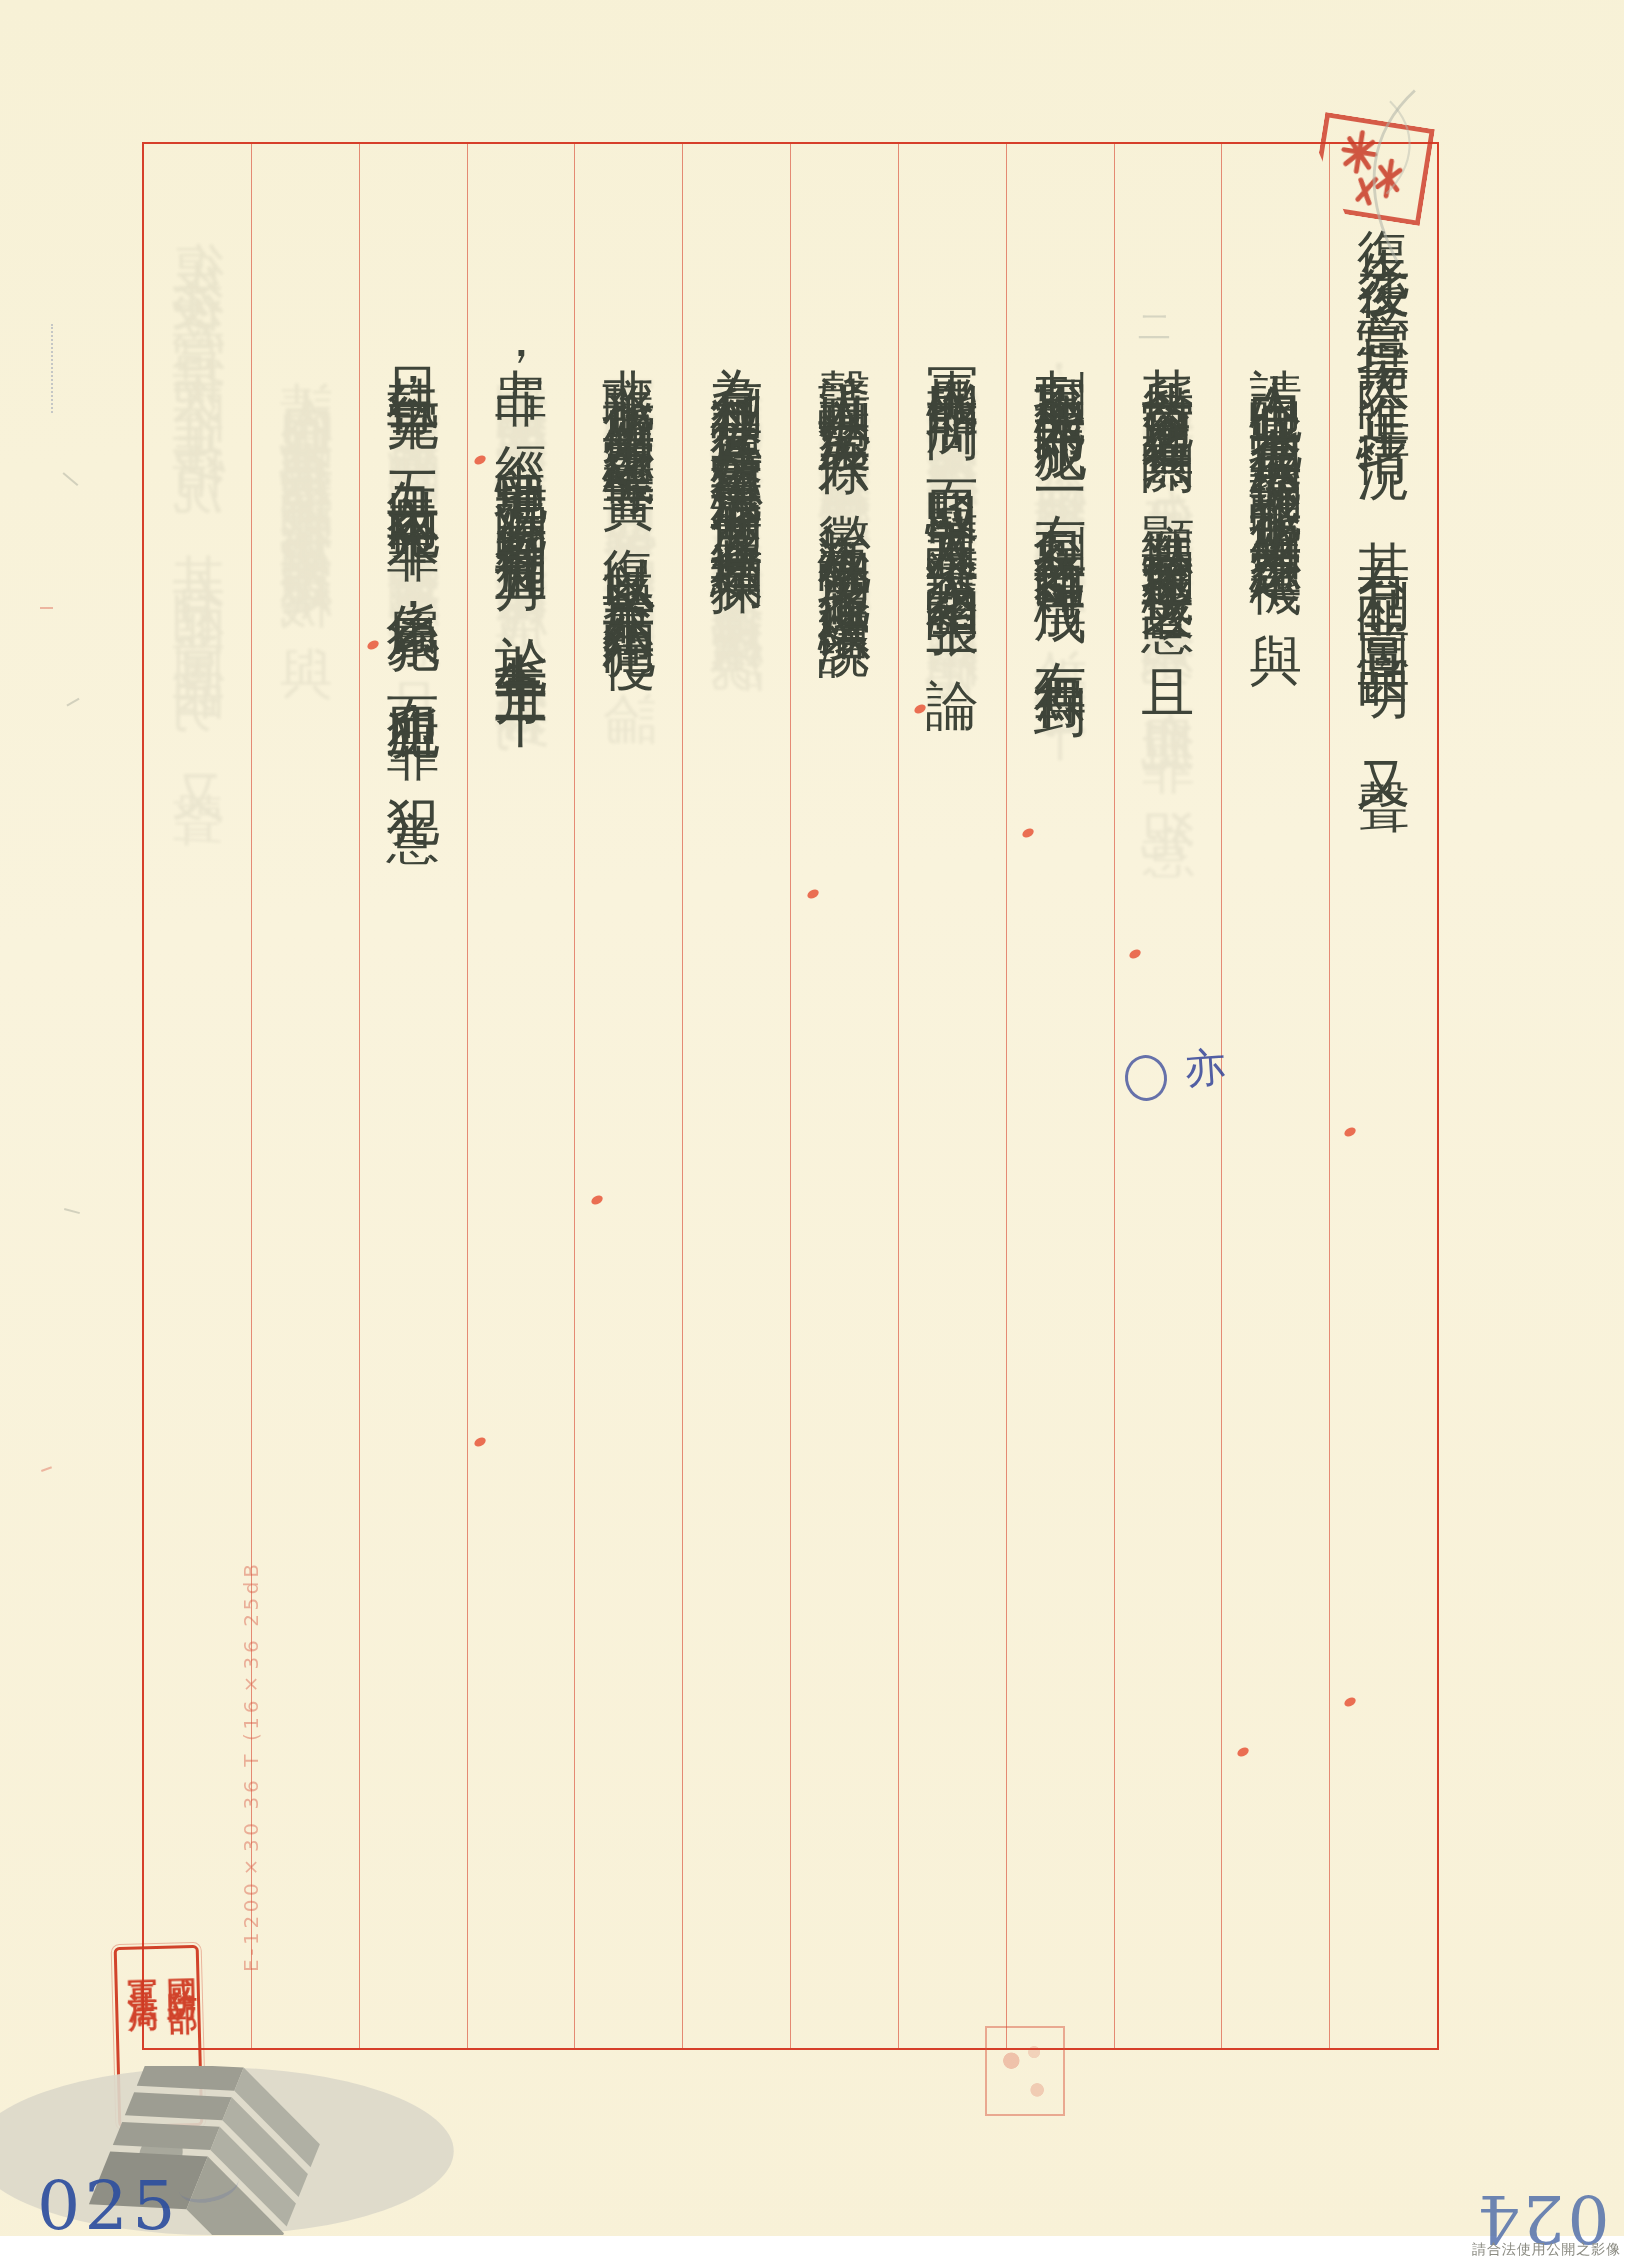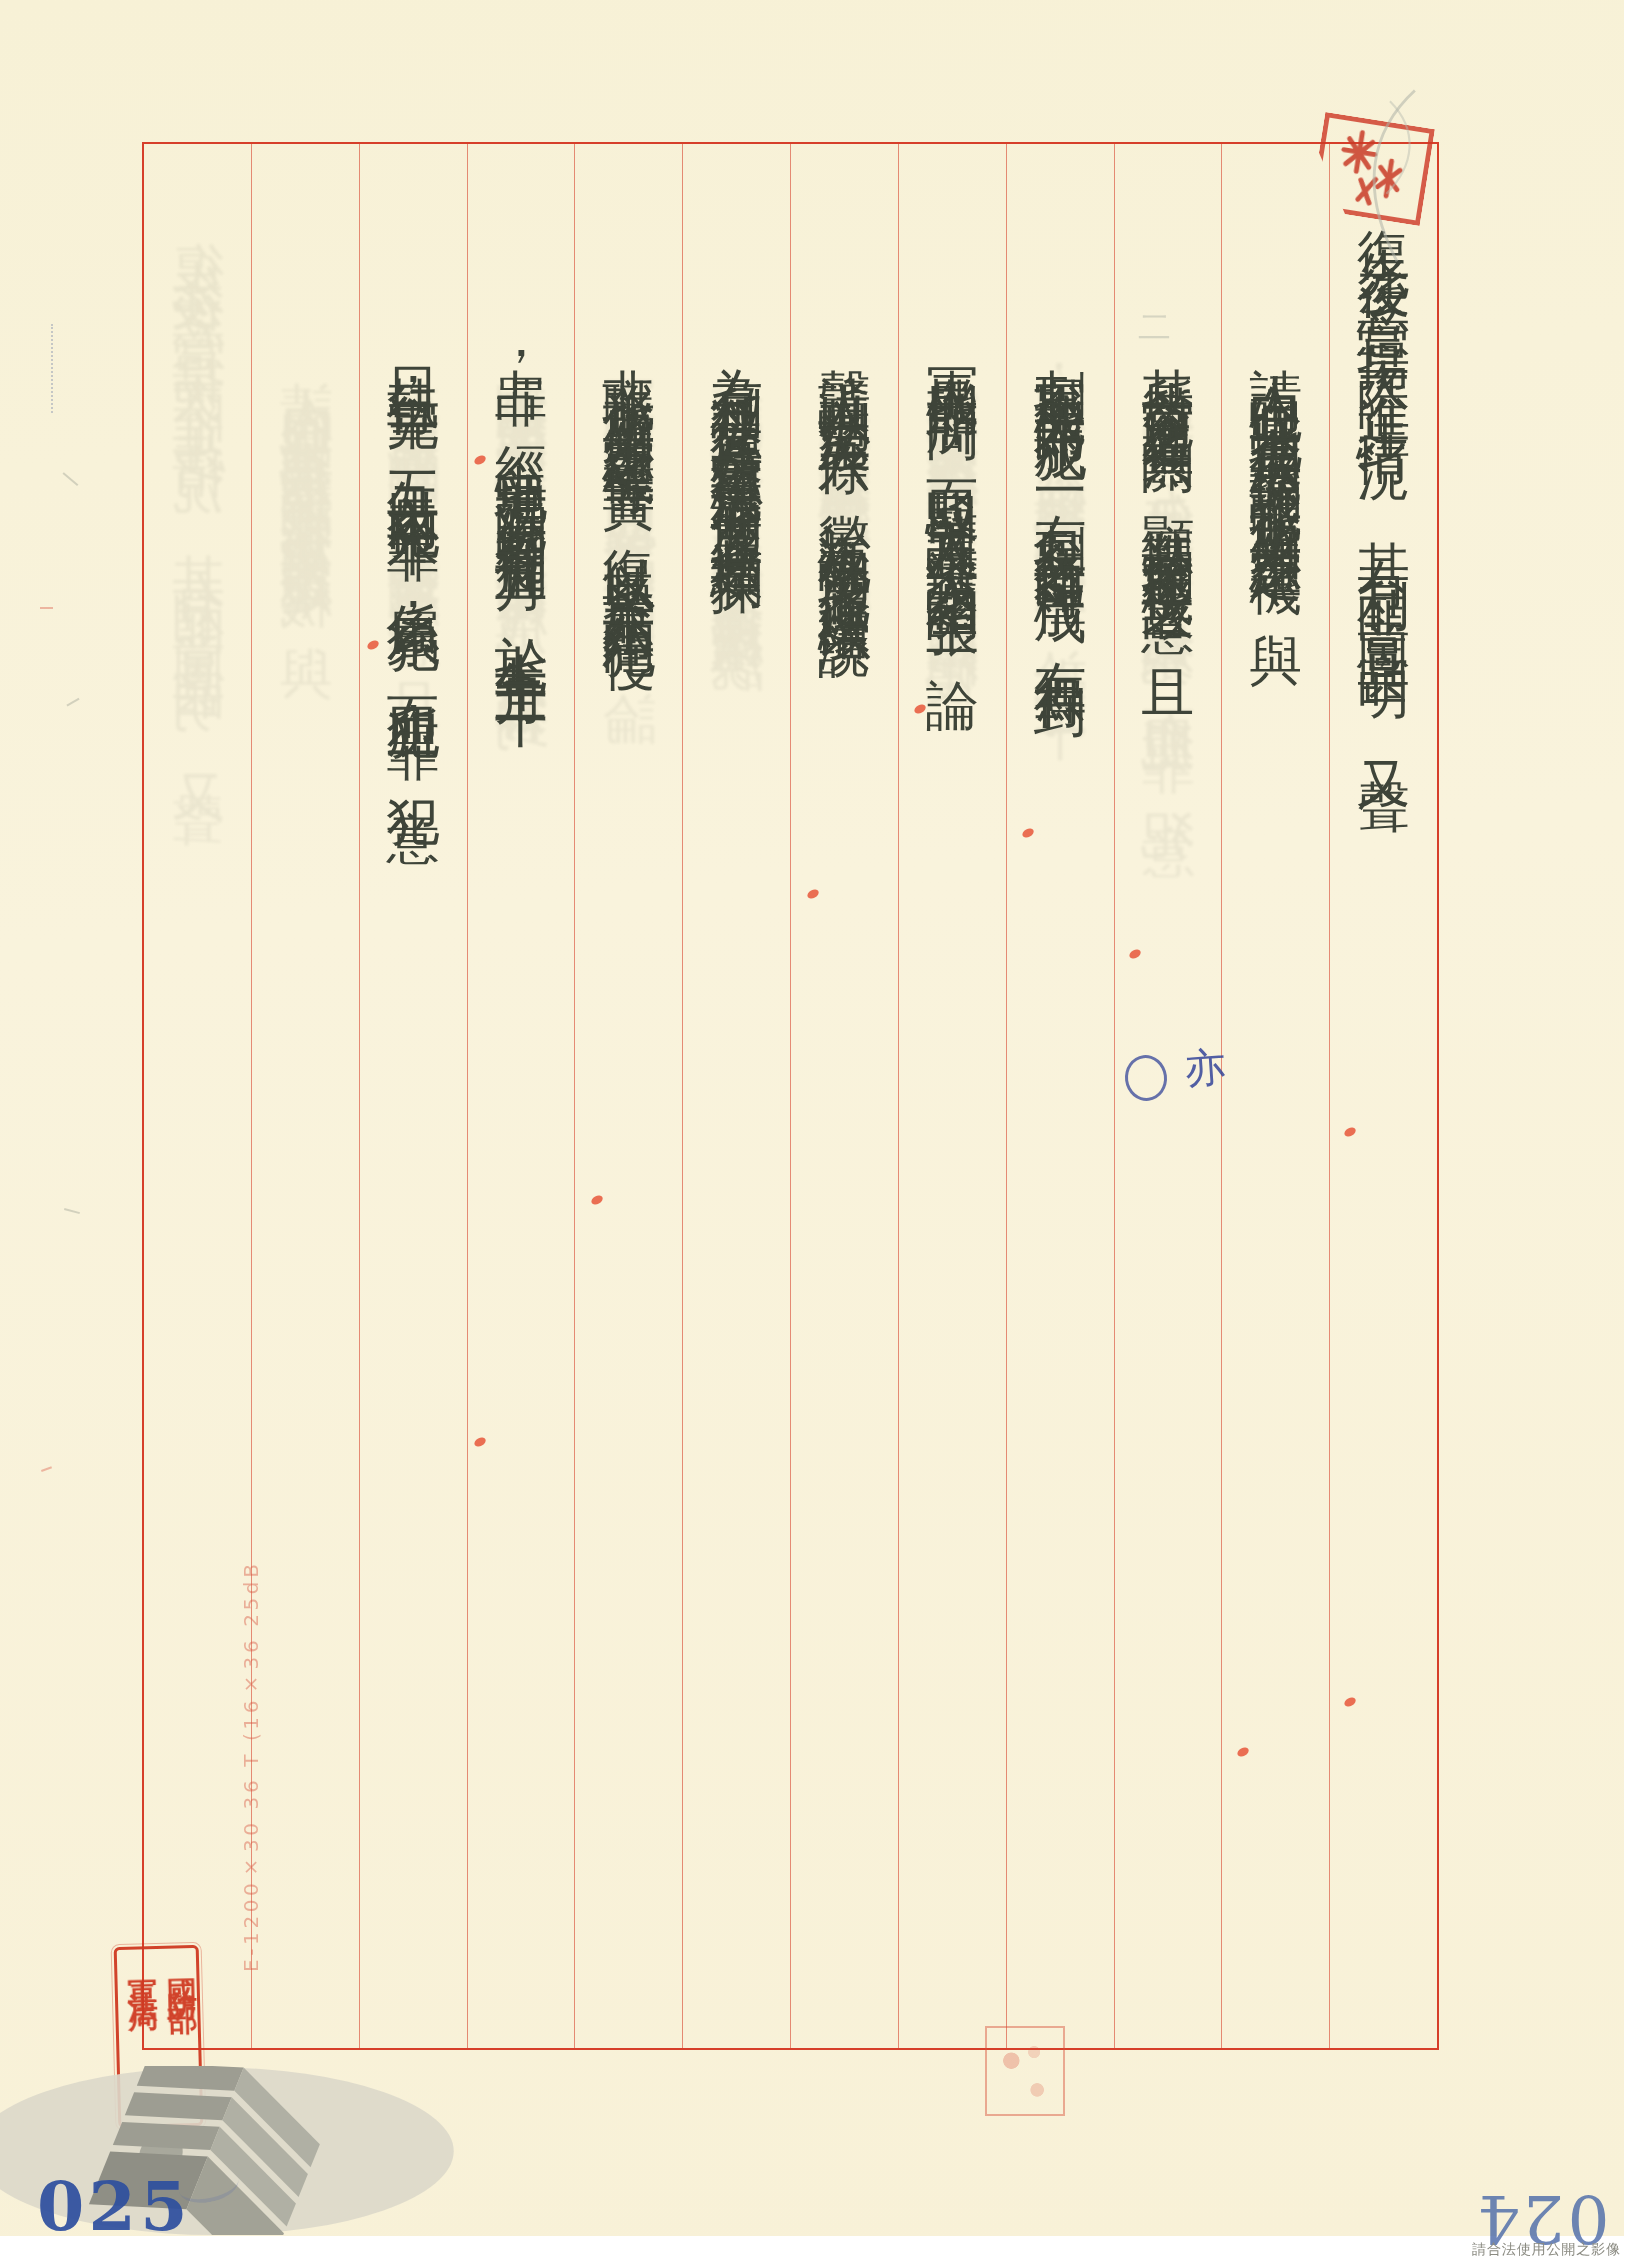--- a/index.html
+++ b/index.html
@@ -67,21 +67,21 @@
   }
   .mod-stamp .stamp-col{
     flex:1;writing-mode:vertical-rl;text-orientation:upright;
     font-size:30px;font-weight:700;letter-spacing:11.4px;line-height:1;
     color:#cf3a22;padding-top:7.1px;text-align:start;filter:blur(0.3px);
   }
   .archives-logo{position:absolute;left:0px;top:2066px;}
   .pagenum{
     font-family:"DejaVu Serif",serif;position:absolute;
   }
-  .pagenum.left{left:37px;top:2166px;font-size:68px;color:#2e4f9f;letter-spacing:4.3px;opacity:.92;font-weight:bold;}
+  .pagenum.left{left:37px;top:2166px;font-size:68px;color:#2e4f9f;letter-spacing:4.3px;opacity:.92;}
   .pagenum.right{left:1475px;top:2180px;font-size:66px;color:#4a69a8;letter-spacing:2.8px;opacity:.8;transform:rotate(180deg);}
   .usage-note{
     position:absolute;left:1472px;top:2240px;font-size:14.2px;letter-spacing:0.7px;
     color:#8b8b82;white-space:nowrap;
   }
   .edge-code{
     position:absolute;left:239px;top:1616px;height:356px;
     writing-mode:vertical-rl;transform:rotate(180deg);
     font-size:20px;letter-spacing:3.6px;color:rgba(214,80,60,.42);white-space:nowrap;
   }

